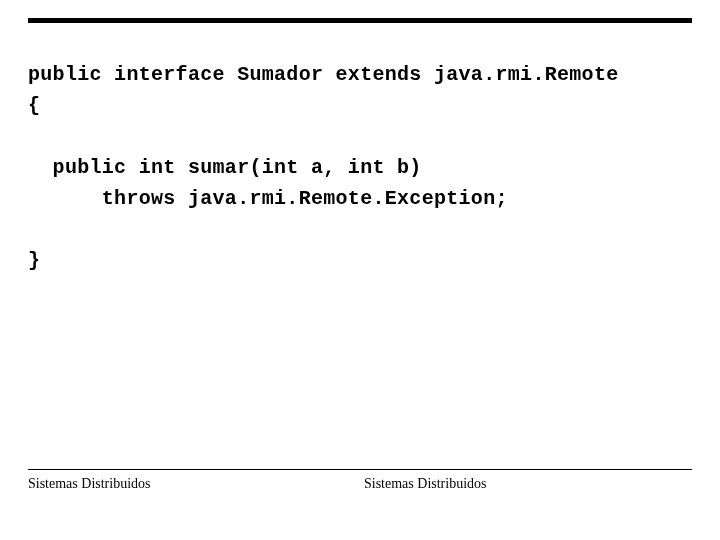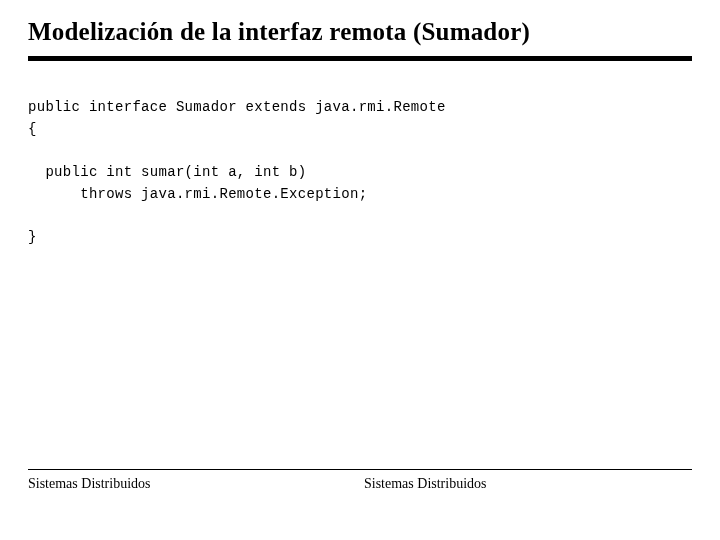--- a/index.html
+++ b/index.html
@@ -25,22 +25,22 @@
     letter-spacing: 0.2px;
   }
   .rule {
     width: 100%;
     height: 5px;
     background: #000;
     margin-bottom: 36px;
   }
   .code {
     font-family: "Courier New", Courier, monospace;
-    font-size: 14px;
-    font-weight: normal;
+    font-size: 20px;
+    font-weight: bold;
     color: #000;
     white-space: pre;
     line-height: 1.55;
     letter-spacing: 0.3px;
   }
   .footer {
     position: absolute;
     bottom: 32px;
     left: 0;
     width: 100%;
@@ -62,21 +62,20 @@
   }
   .footer-right {
     flex: 0 0 50%;
     padding-left: 4px;
   }
 </style>
 </head>
 <body>
 
 <div class="slide">
-  <div class="title">Modelización de la interfaz remota (Sumador)</div>
   <div class="rule"></div>
 
   <div class="code"><span>public interface Sumador extends java.rmi.Remote</span>
 <span>{</span>
 
 <span>  public int sumar(int a, int b)</span>
 <span>      throws java.rmi.Remote.Exception;</span>
 
 <span>}</span></div>
 

